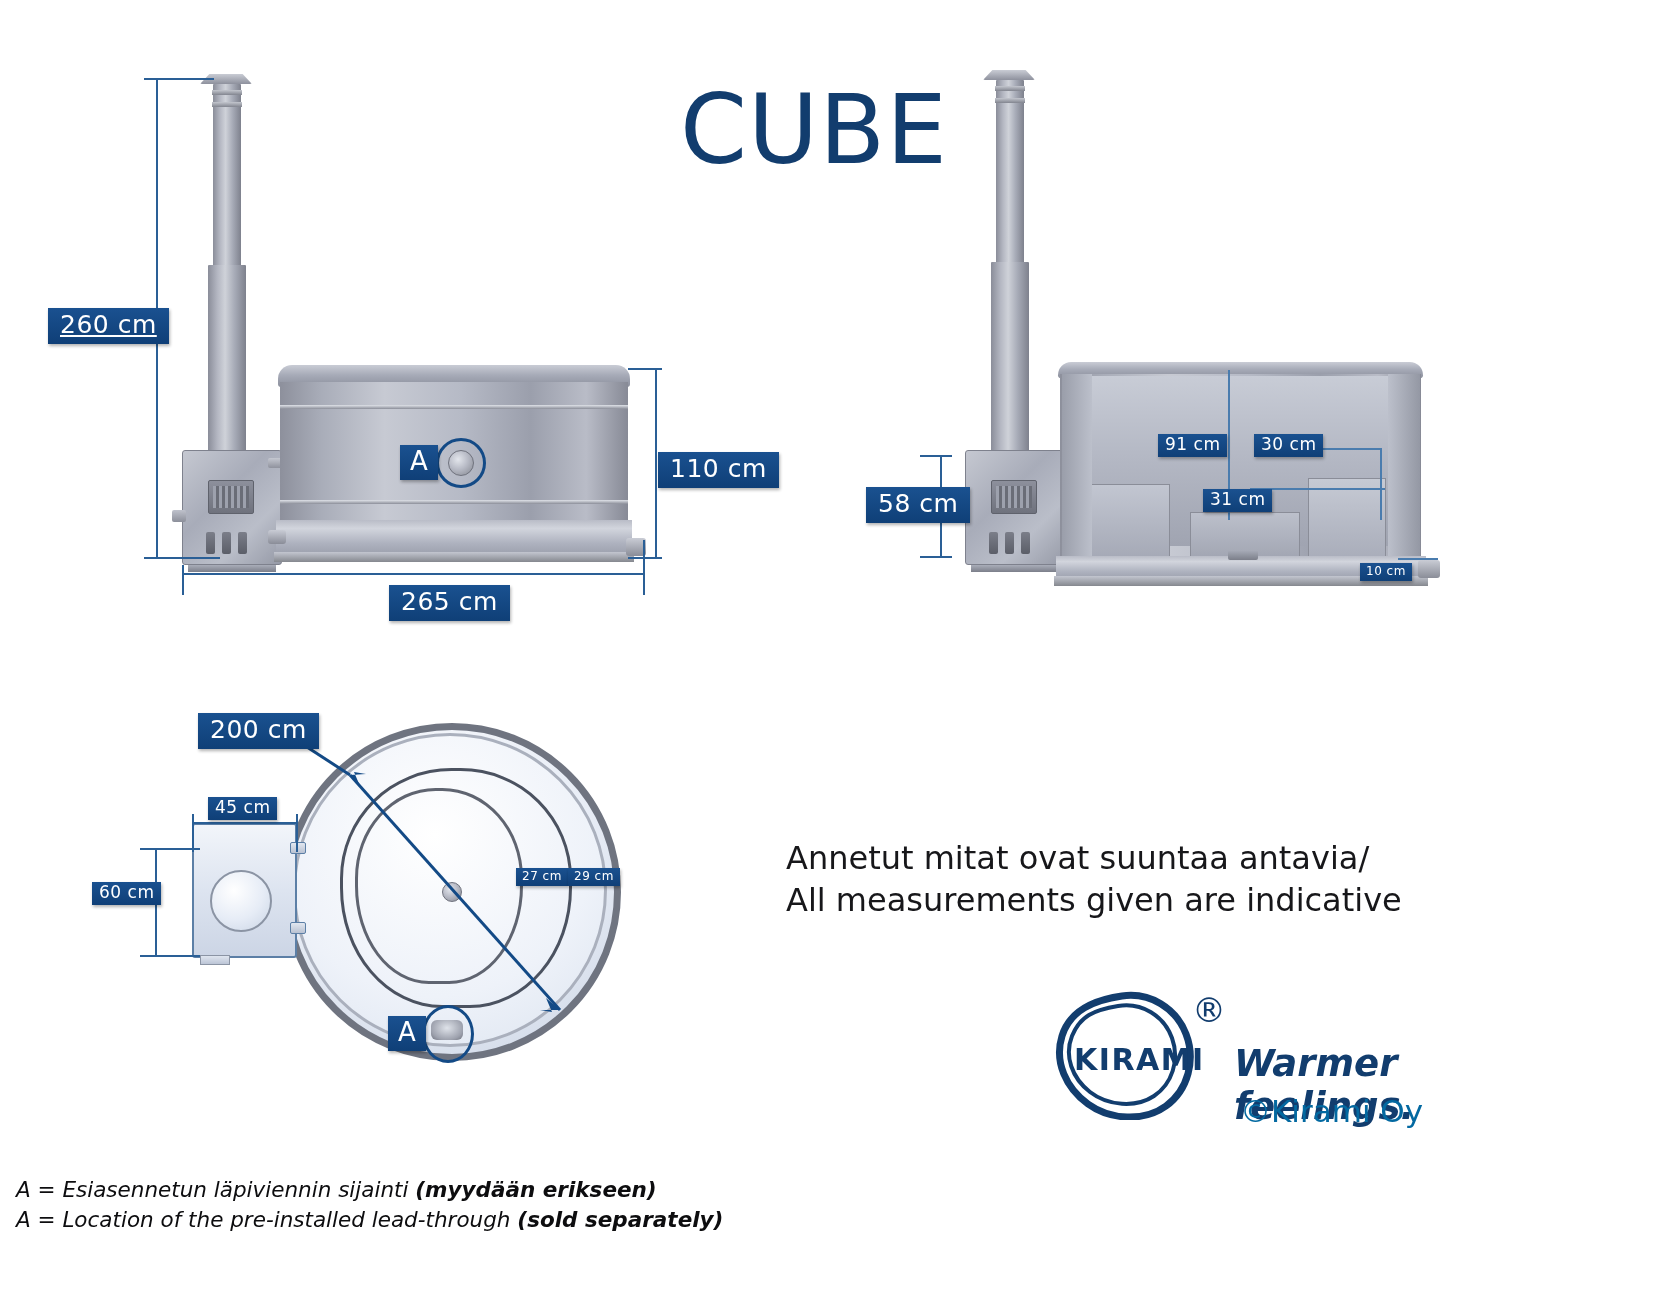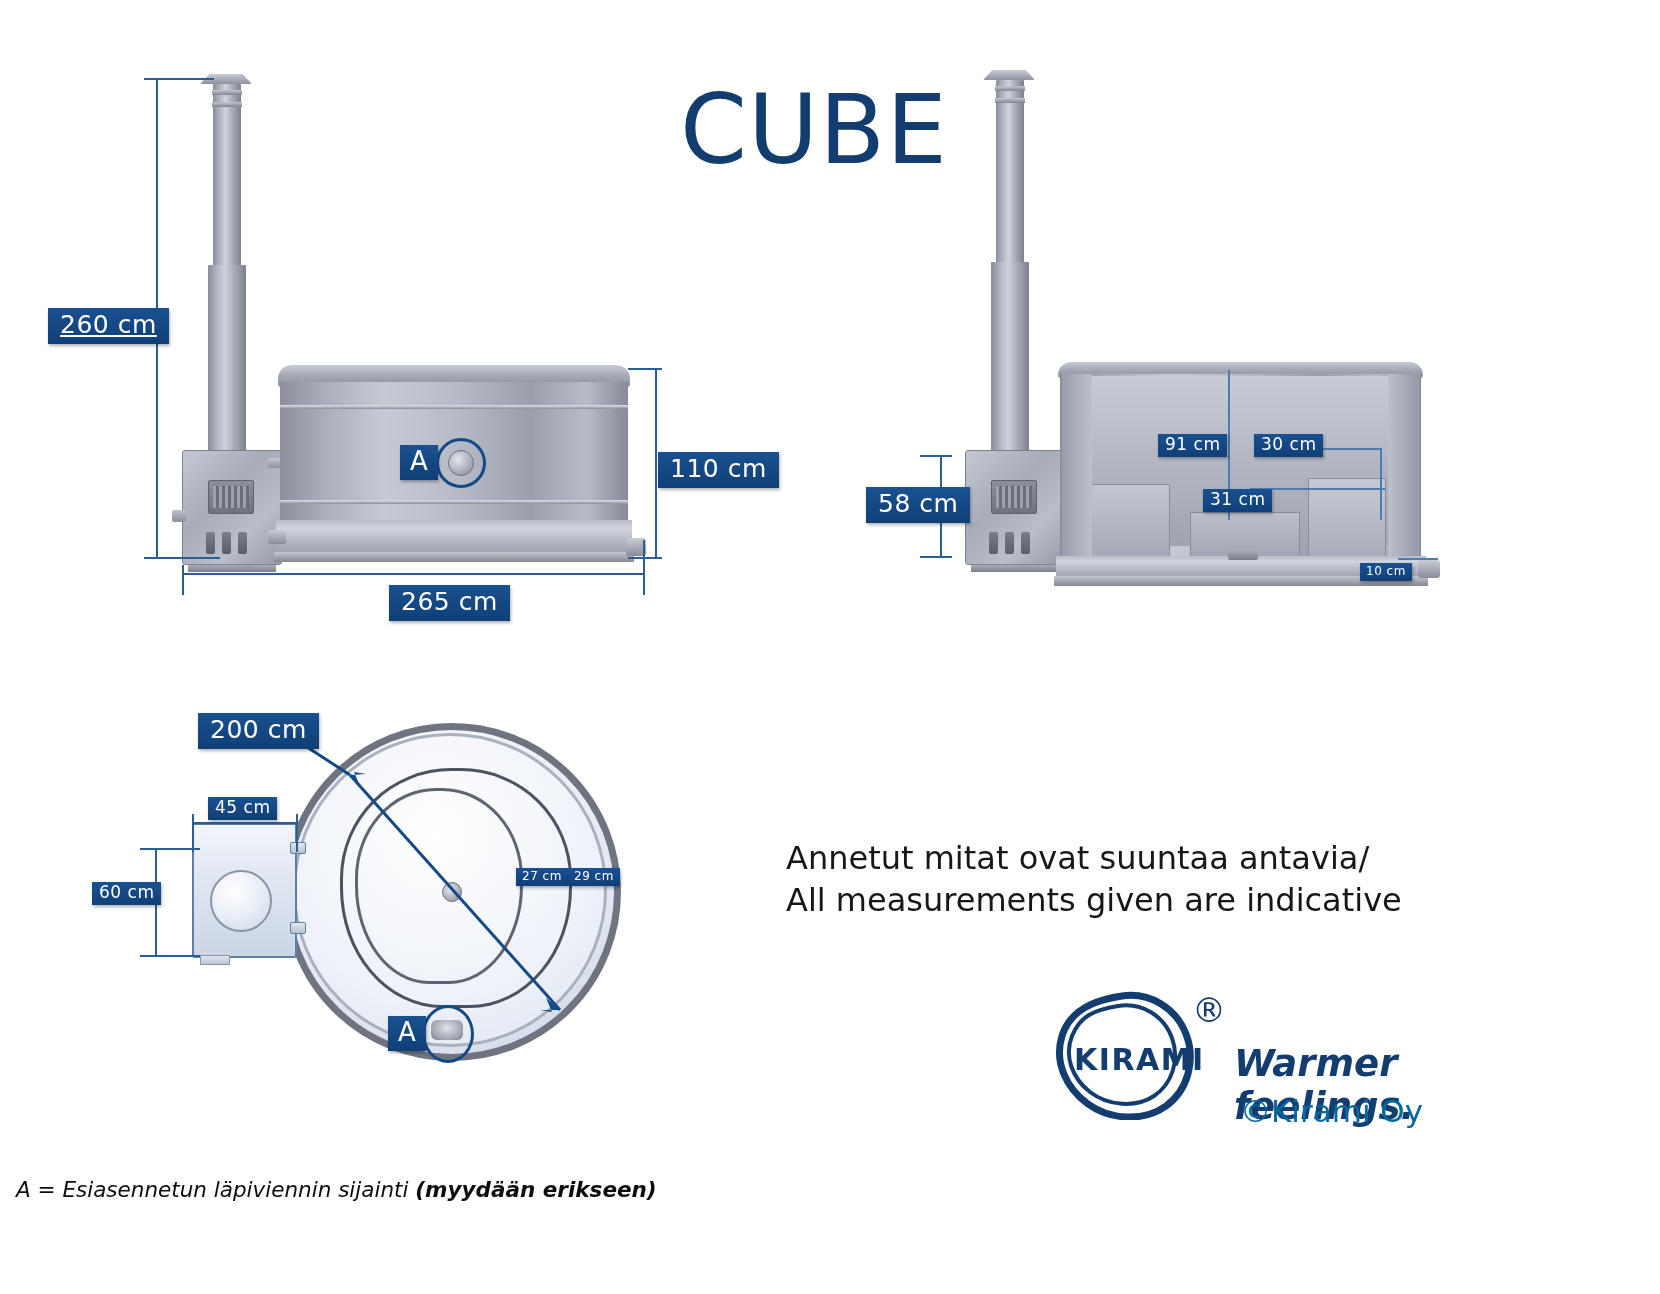--- a/index.html
+++ b/index.html
@@ -368,20 +368,23 @@
   <div class="dim tiny" style="left:568px; top:868px;">29 cm</div>
 
   <div id="indicative-note">
     <div>Annetut mitat ovat suuntaa antavia/</div>
     <div>All measurements given are indicative</div>
   </div>
 
   <div class="legend-line" id="legend-fi">
     <span>A = Esiasennetun läpiviennin sijainti </span><b>(myydään erikseen)</b>
   </div>
+  <div class="legend-line" id="legend-en">
+    <span>A = Location of the pre-installed lead-through </span><b>(sold separately)</b>
+  </div>
 
   <div id="brand">
     <svg id="brand-mark" viewBox="0 0 160 130">
       <path d="M78 6 C106 2 132 18 142 44 C152 70 144 100 122 116 C100 132 66 130 44 114 C22 98 10 72 18 46 C26 20 50 10 78 6 Z" fill="none" stroke="#123d6e" stroke-width="7"></path>
       <path d="M74 16 C98 12 120 26 128 48 C136 70 128 94 110 106 C92 118 64 116 46 102 C28 88 20 66 28 46 C36 26 50 20 74 16 Z" fill="none" stroke="#123d6e" stroke-width="4"></path>
     </svg>
     <div id="brand-wordmark">KIRAMI</div>
     <div id="brand-reg">®</div>
     <div id="brand-tagline">Warmer feelings.</div>
     <div id="brand-copyright">©Kirami Oy</div>

